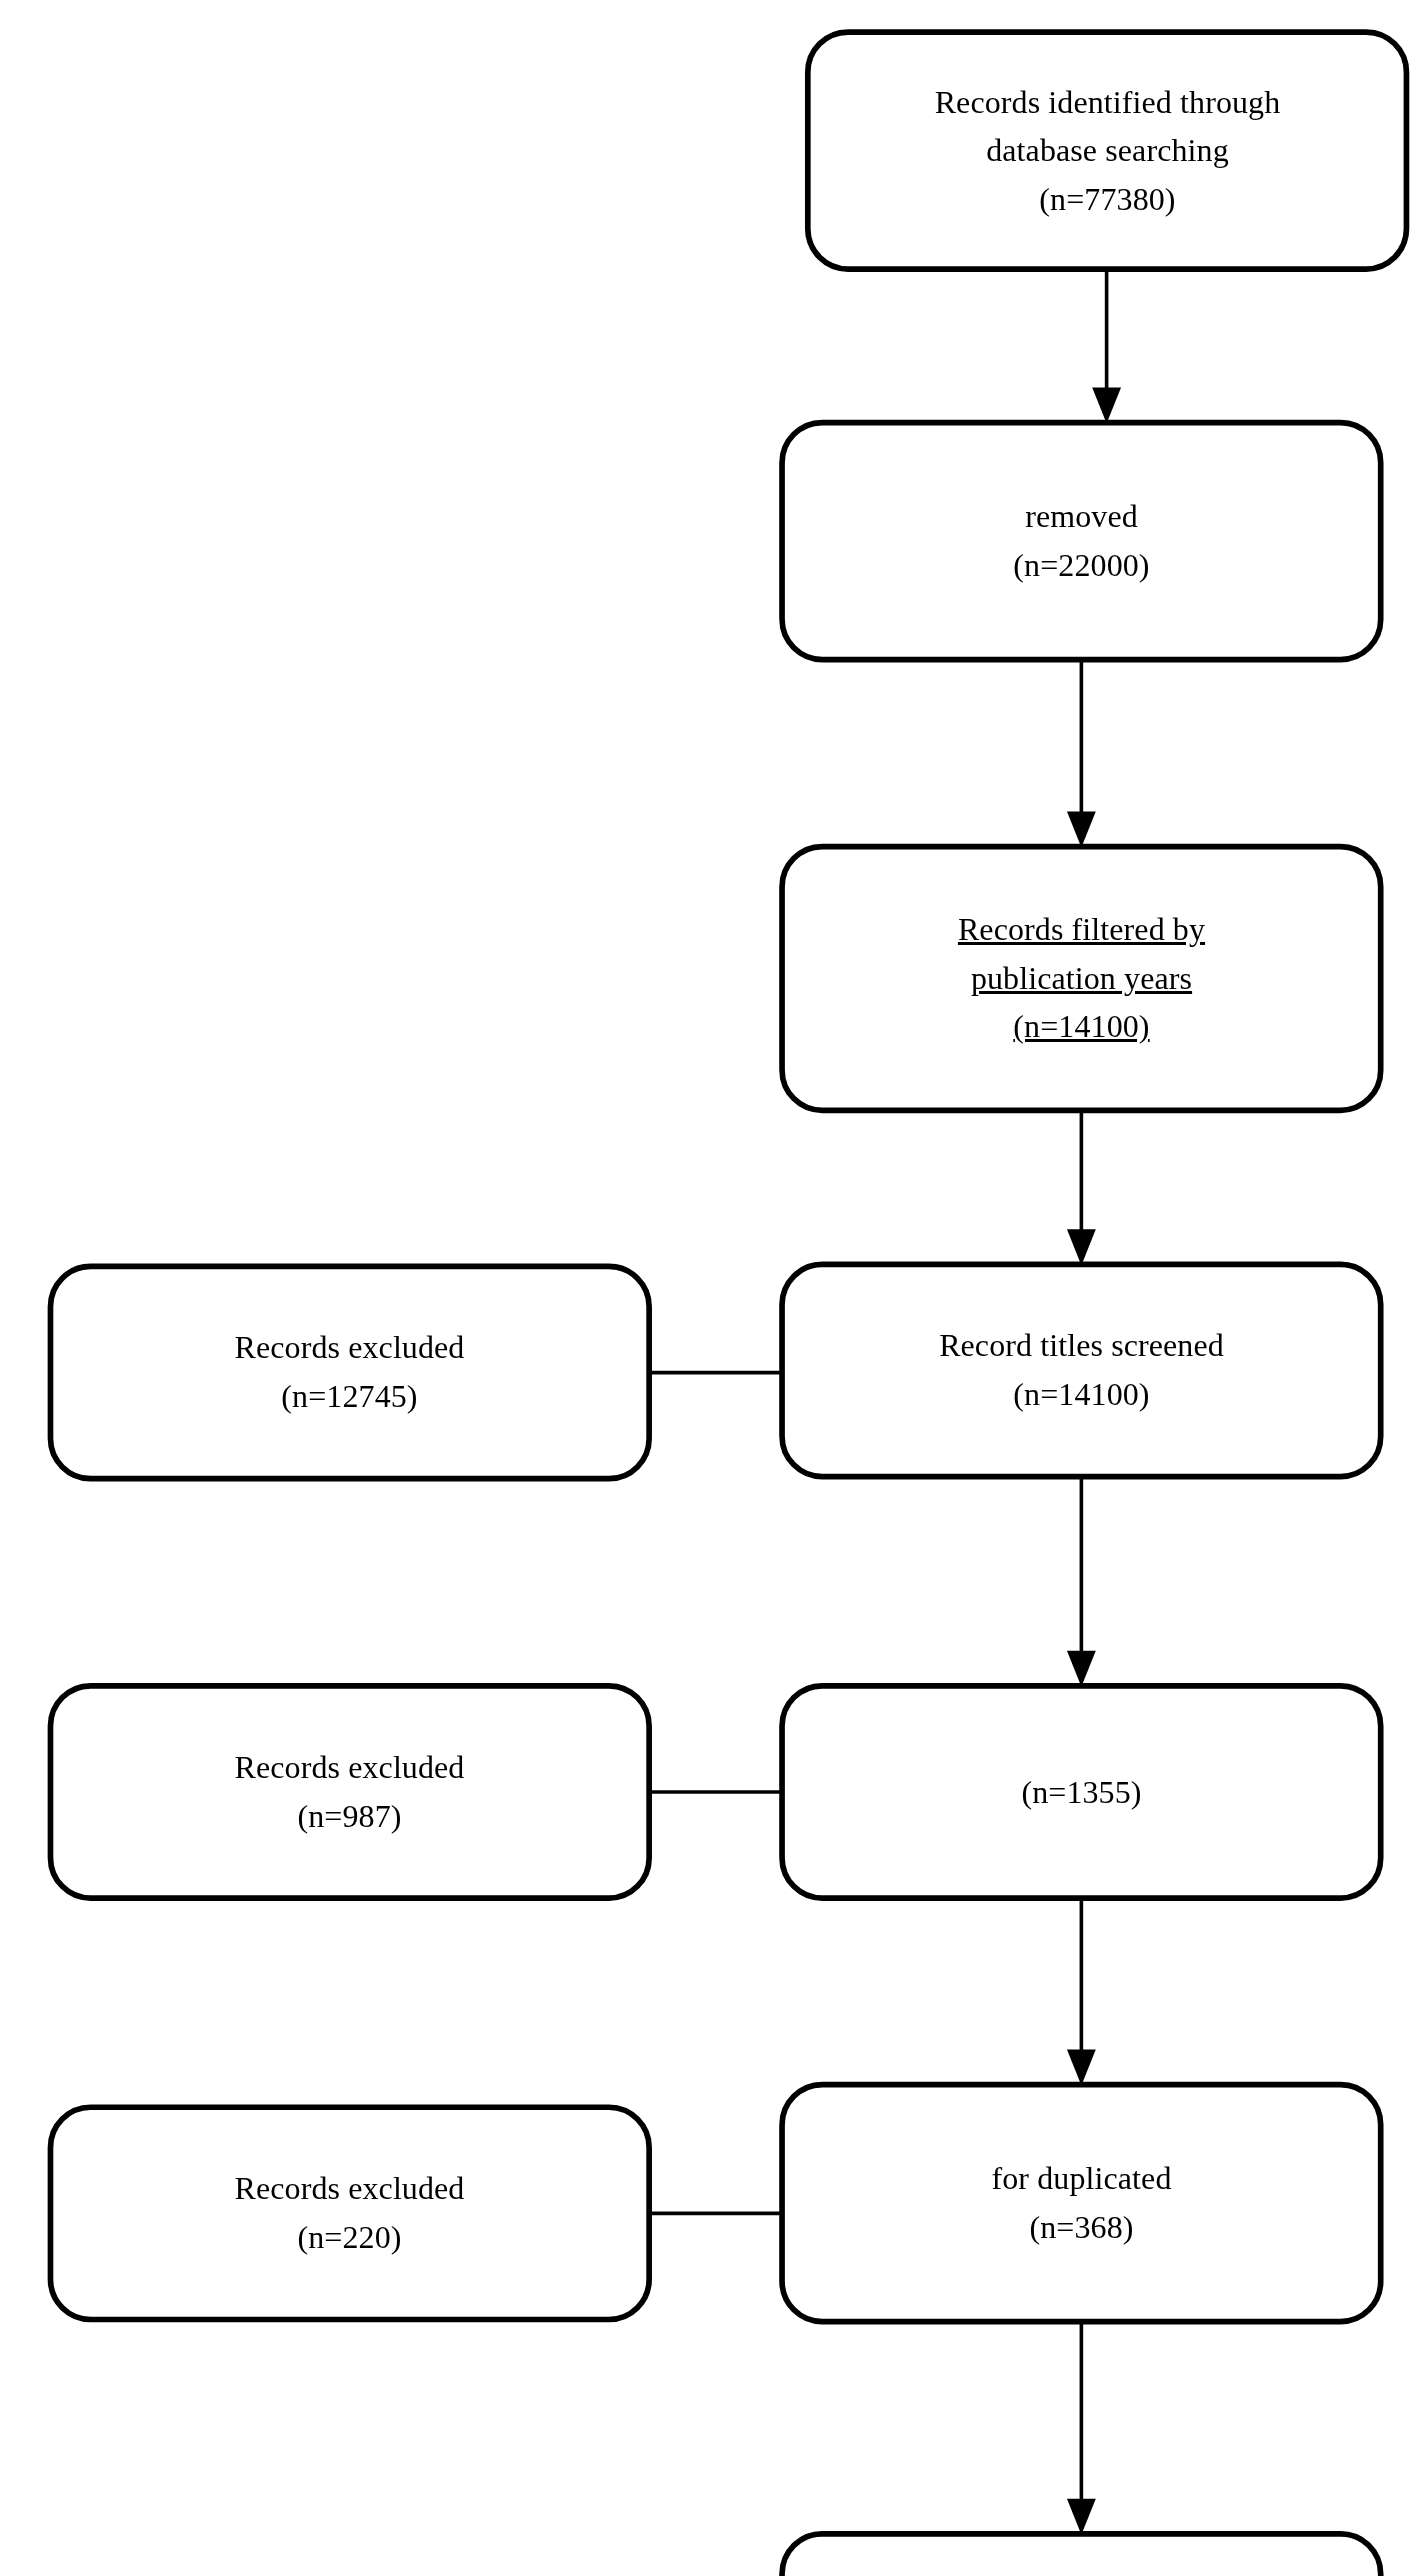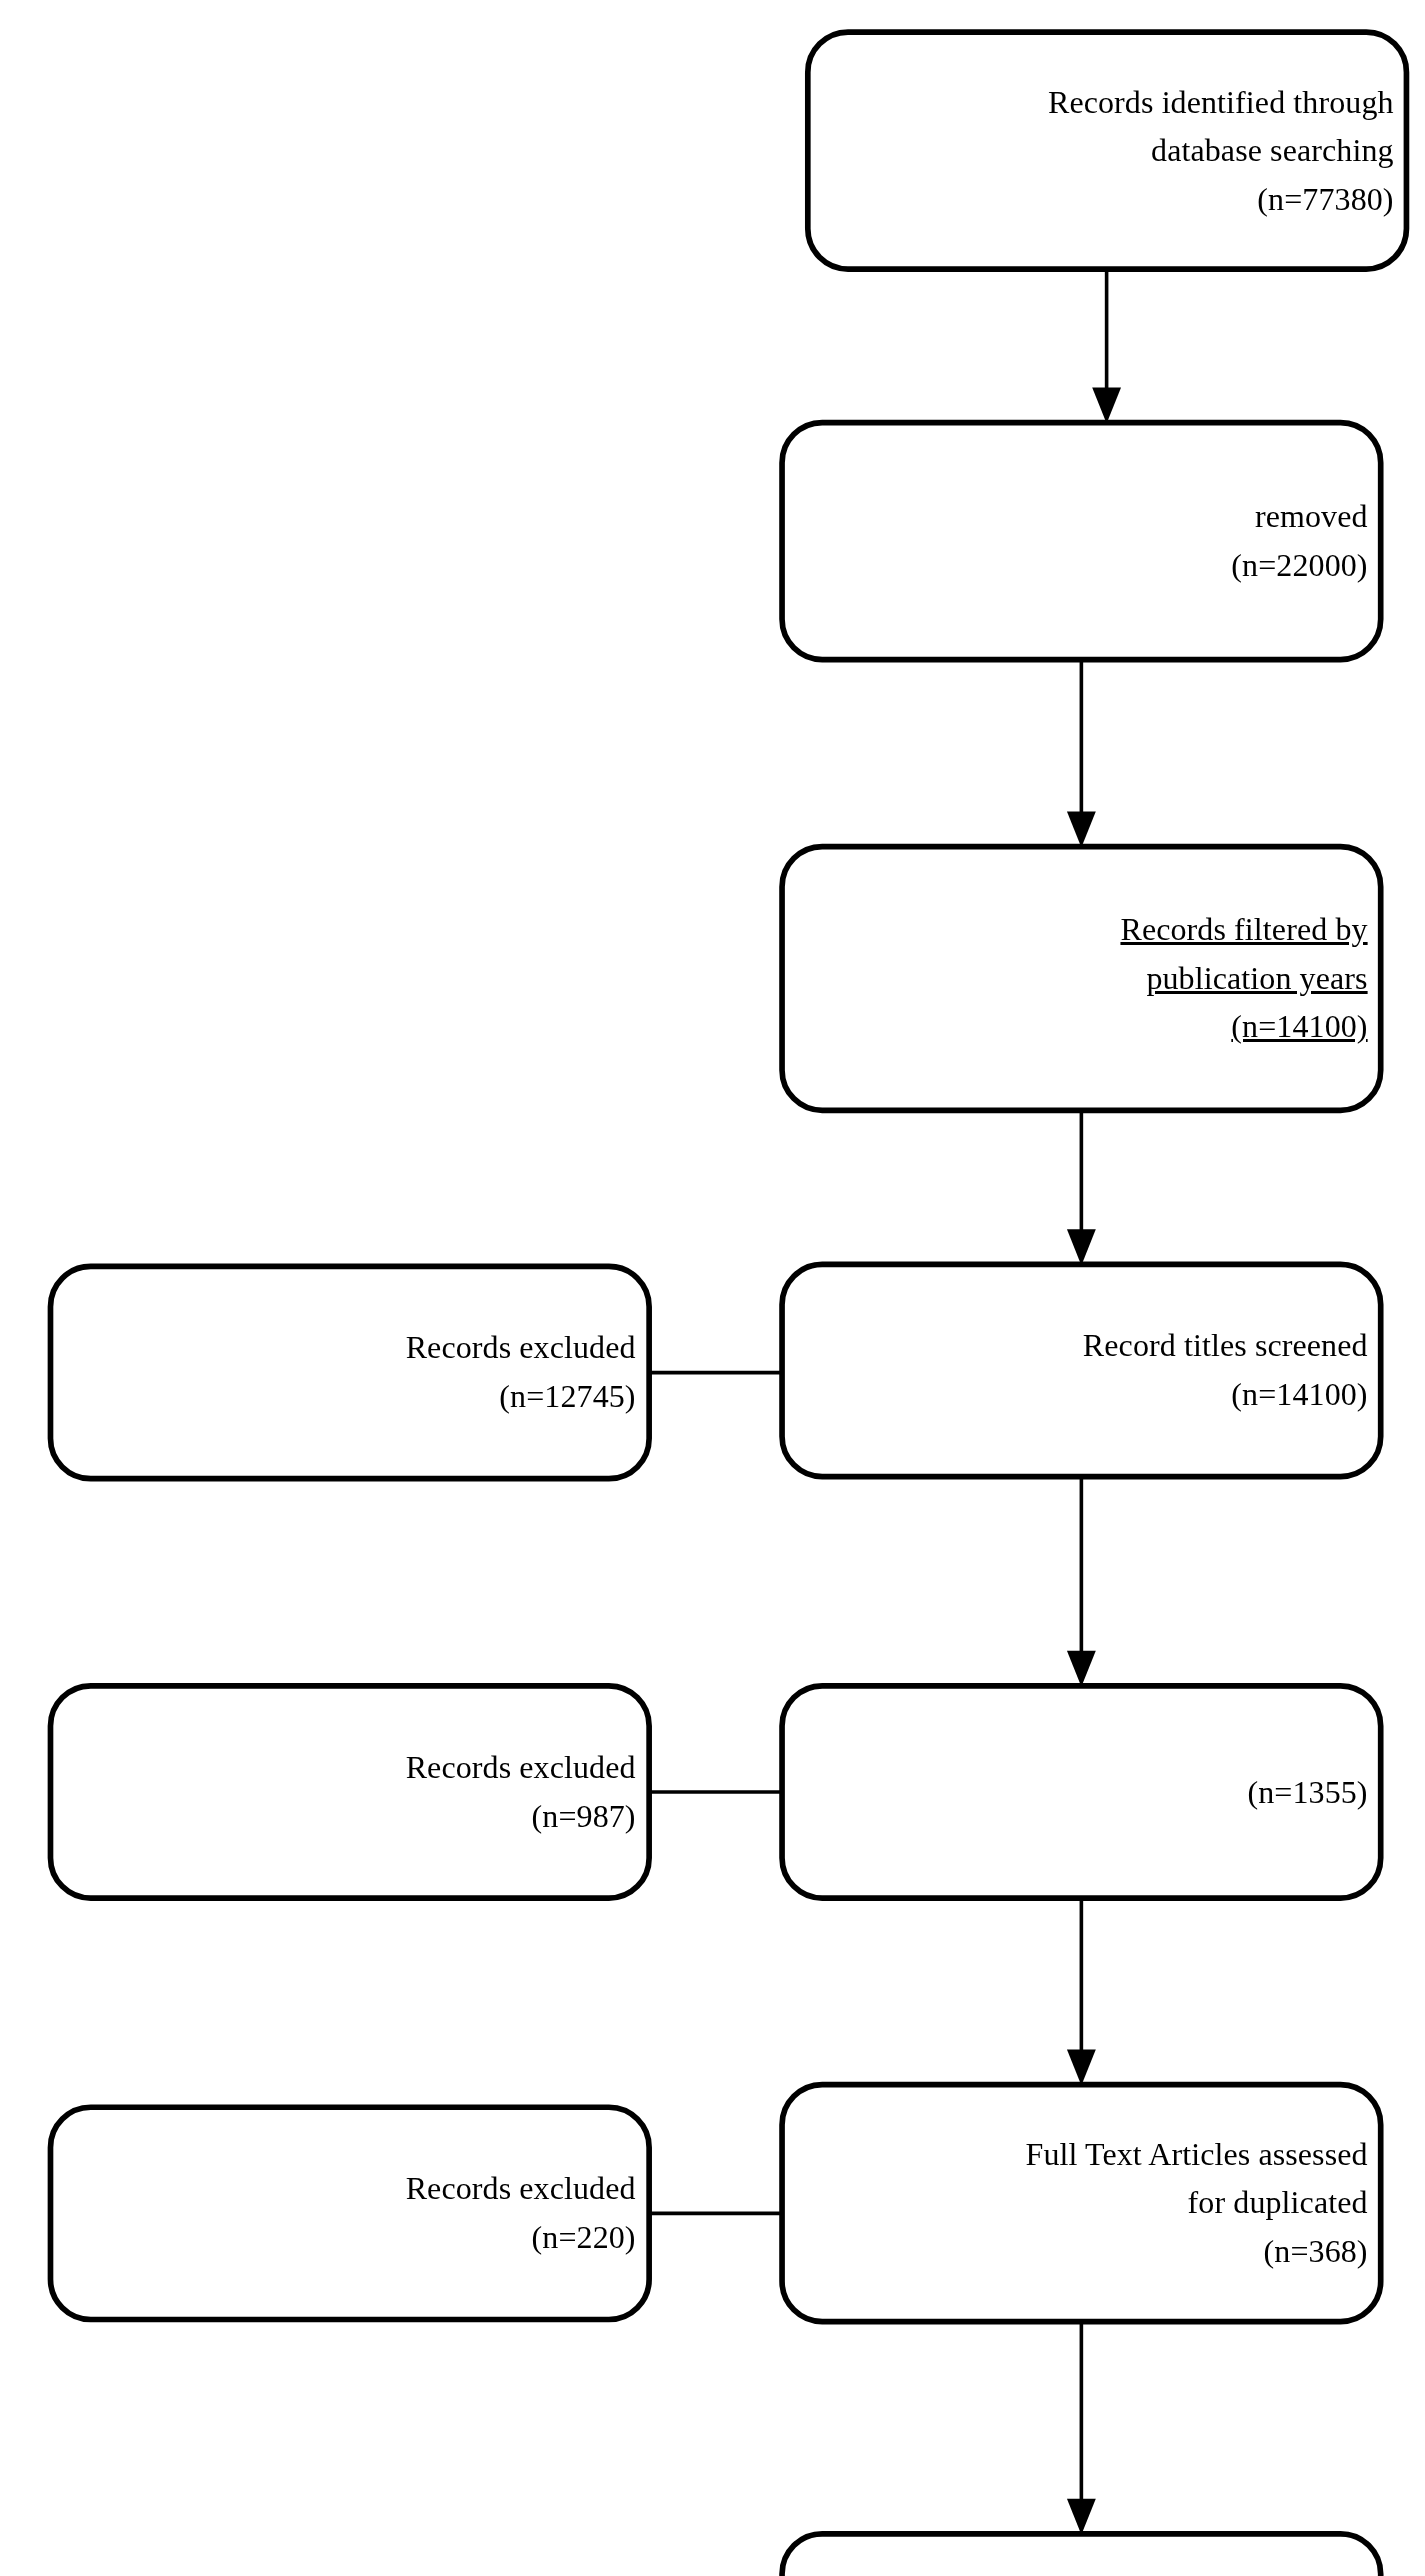--- a/index.html
+++ b/index.html
@@ -38,21 +38,21 @@
     fill: none;
   }
   .connector-head {
     fill: #000000;
     stroke: none;
   }
   .box-text {
     position: absolute;
     display: flex;
     flex-direction: column;
-    align-items: flex-end;
+    align-items: center;
     justify-content: center;
     text-align: center;
     font-family: "Liberation Serif", "DejaVu Serif", serif;
     font-size: 32px;
     line-height: 1.52;
     color: #000000;
     letter-spacing: 0.1px;
     box-sizing: border-box;
     padding: 0 13.4px;
     pointer-events: none;
@@ -165,21 +165,20 @@
   <div class="box-text" style="left:782px; top:1686px; width:599px; height:212px;">
     <span class="line">(n=1355)</span>
   </div>
 
   <div class="box-text" style="left:50px; top:2107px; width:599px; height:212px;">
     <span class="line">Records excluded</span>
     <span class="line">(n=220)</span>
   </div>
 
   <div class="box-text" style="left:782px; top:2084px; width:599px; height:237px;">
-    <span class="line">Full Text Articles assessed</span>
     <span class="line">for duplicated</span>
     <span class="line">(n=368)</span>
   </div>
 
   <div class="box-text" style="left:782px; top:2534px; width:599px; height:245px;">
     
     
     
   </div>
 

